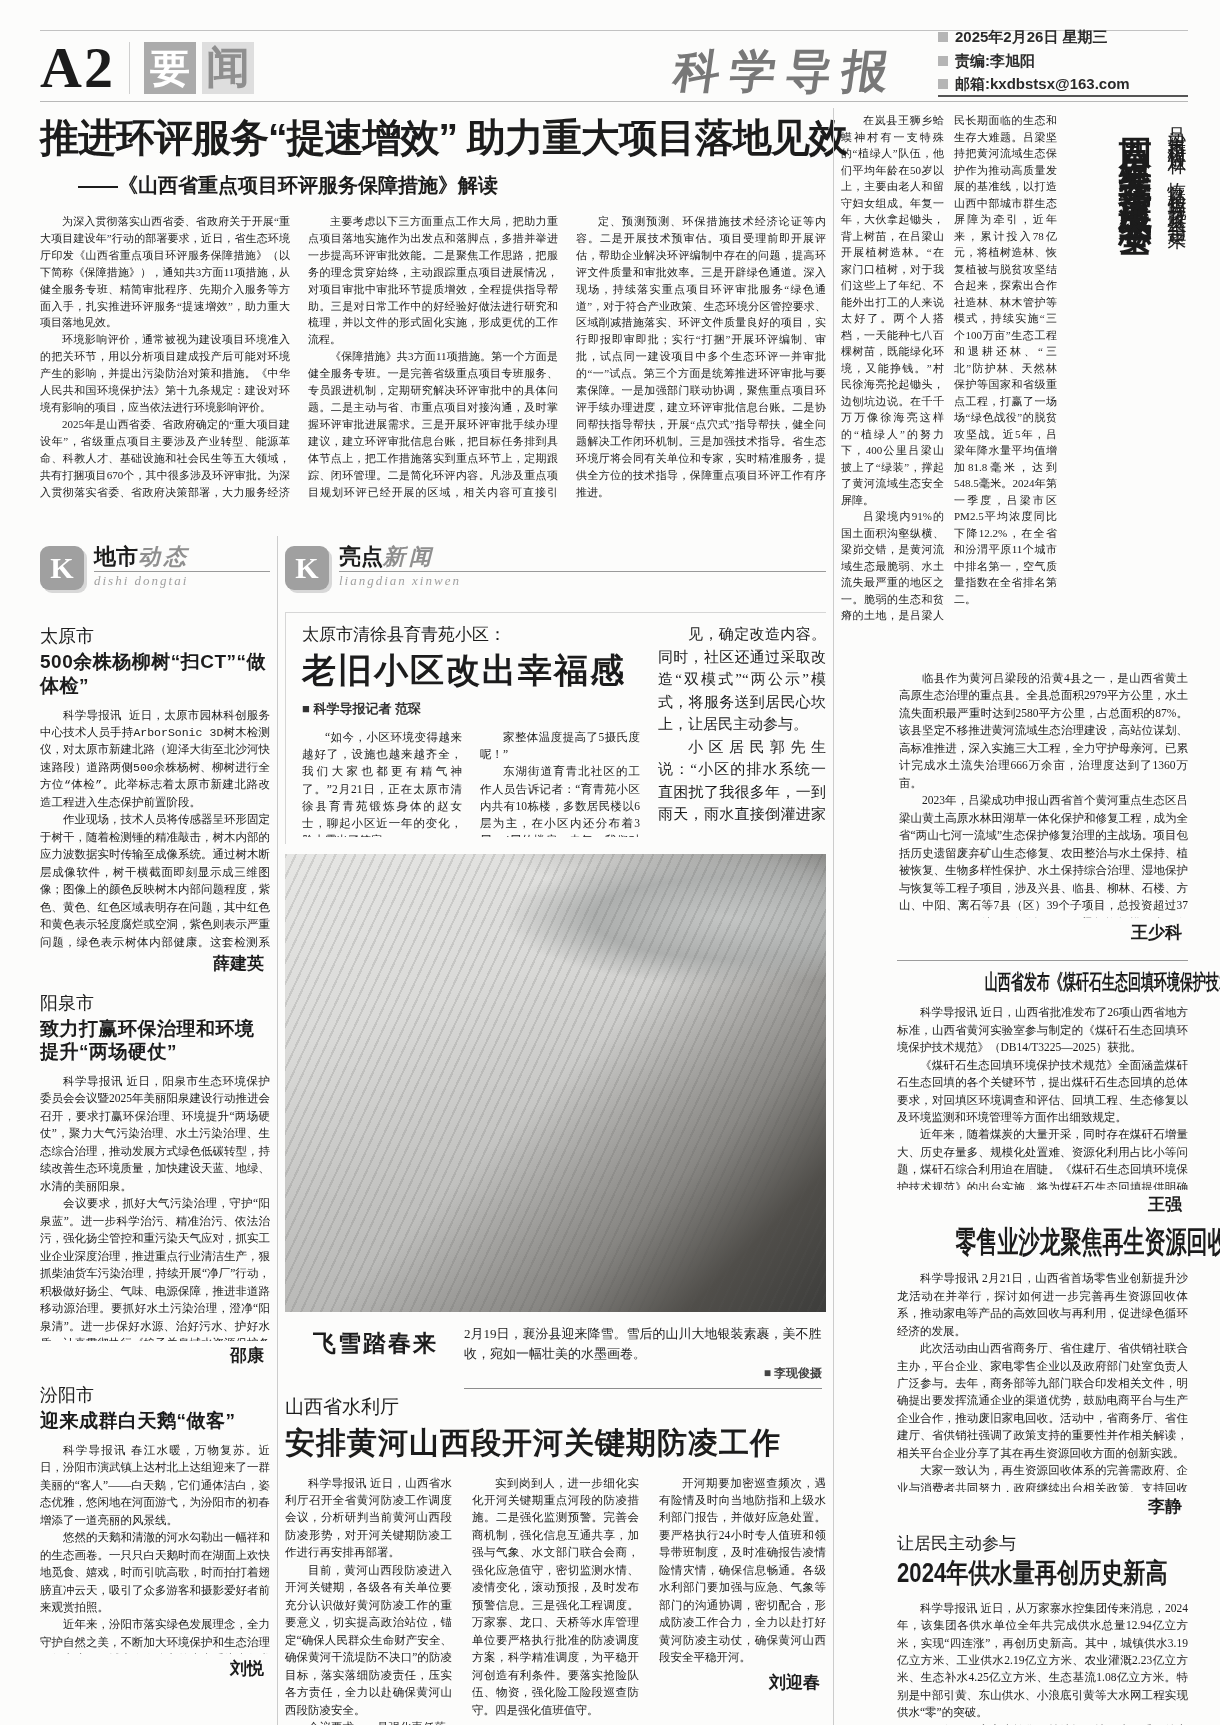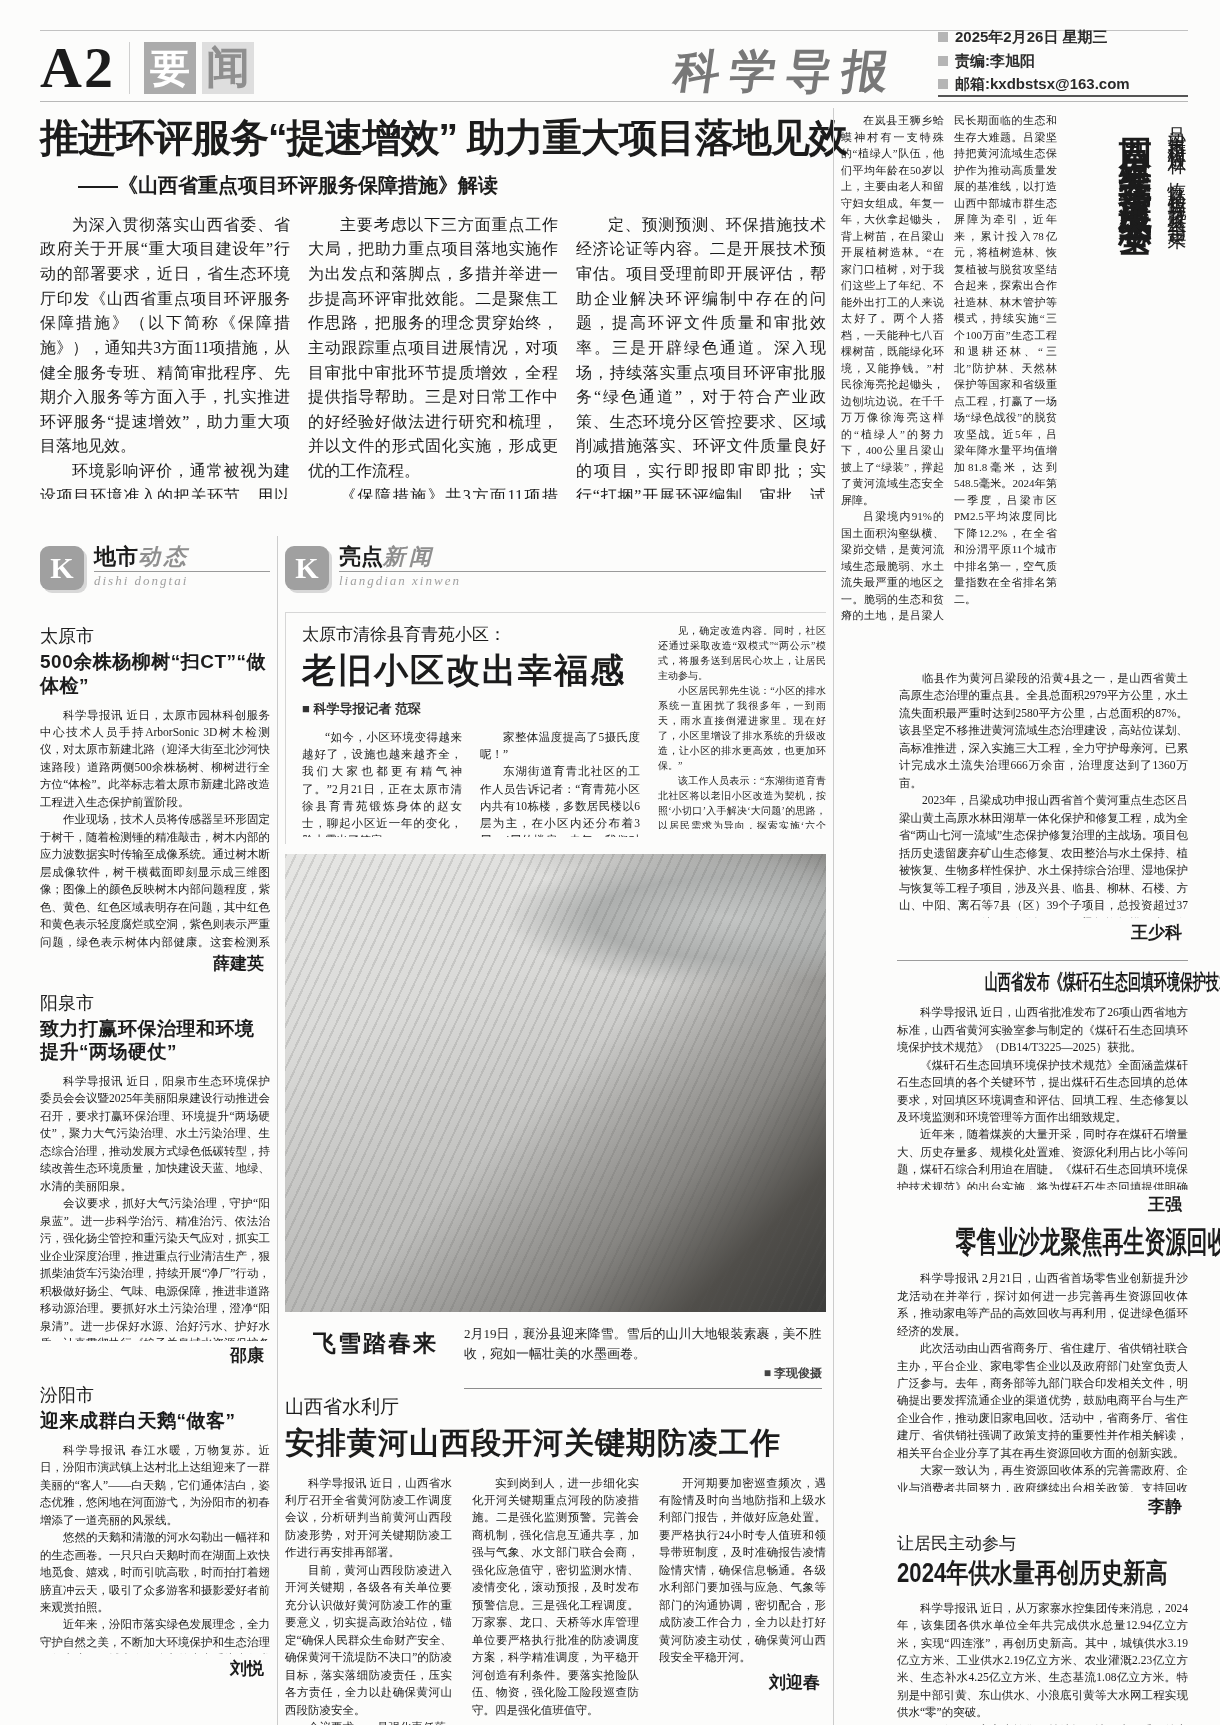--- a/index.html
+++ b/index.html
@@ -29,50 +29,50 @@
   .left-main{width:786px;flex:none;}
   .vr{width:1px;background:#ccc;margin:6px 7px 0;flex:none;}
   .right-rail{flex:1;min-width:0;}
   .para{margin:0;text-indent:2em;text-align:justify;}
   .byline{display:block;text-align:right;font-weight:700;font-size:17px;padding-right:6px;margin-top:3px;}
   
   .lead{padding-top:14px;height:428px;box-sizing:border-box;}
   .lead-h1{margin:0;font:900 39px/1.15 "Liberation Sans","DejaVu Sans",sans-serif;
            letter-spacing:-1px;white-space:nowrap;}
   .lead-sub{margin:12px 0 16px 38px;font:700 20px/1.2 "Liberation Sans",sans-serif;}
-  .lead-cols{display:flex;gap:18px;height:286px;overflow:hidden;font-size:16px;line-height:1.54;}
+  .lead-cols{display:flex;gap:18px;height:286px;overflow:hidden;font-size:11px;line-height:1.54;}
   .lead-col{flex:1;min-width:0;overflow:hidden;}
   
   .sec-head{display:flex;align-items:flex-start;gap:10px;height:62px;margin-top:16px;}
   .k-logo{flex:none;width:44px;height:44px;border-radius:9px;background:#a0a0a0;color:#fff;
           display:flex;align-items:center;justify-content:center;
           font:700 30px/1 "Liberation Serif",serif;box-shadow:3px 3px 0 #d8d8d8;}
   .sec-text{flex:1;min-width:0;}
   .sec-row{display:flex;align-items:baseline;border-bottom:1px solid #9a9a9a;padding-bottom:3px;}
   .sec-bold{font:700 22px/1 "Liberation Sans",sans-serif;}
   .sec-script{font:700 italic 22px/1 "Liberation Serif",serif;color:#8f8f8f;letter-spacing:4px;}
   .sec-pinyin{font:italic 13px/1.4 "Liberation Serif",serif;color:#a0a0a0;letter-spacing:2px;}
   
   .bottom{display:flex;}
   .sidebar{width:230px;flex:none;}
   .middle{flex:1;min-width:0;}
   .city{font-size:18px;margin:16px 0 2px;color:#222;}
   .side-h3{margin:2px 0 9px;font:700 19px/1.25 "Liberation Sans",sans-serif;letter-spacing:0.5px;}
   .side-body{font-size:11.5px;line-height:1.52;overflow:hidden;}
-  .h-taiyuan{height:242px;} .h-yangquan{height:268px;} .h-fenyang{height:212px;}
+  .h-taiyuan{height:242px;font-family:Liberation Mono, monospace;} .h-yangquan{height:268px;} .h-fenyang{height:212px;}
   
   .feature{display:flex;gap:18px;margin-top:4px;border-left:1px solid #d6d6d6;border-top:1px solid #d6d6d6;
            padding:10px 0 0 16px;height:232px;box-sizing:border-box;}
   .f-left{width:338px;flex:none;}
   .f-kicker{font-size:17px;margin:0 0 6px;}
   .f-head{margin:0 0 12px;font:700 34px/1.1 "Liberation Sans",sans-serif;letter-spacing:2px;}
   .f-byline{font:700 13px/1.2 "Liberation Sans",sans-serif;color:#333;margin:0 0 12px;}
   .f-cols{display:flex;gap:18px;height:108px;overflow:hidden;font-size:11.5px;line-height:1.5;}
   .f-col{flex:1;min-width:0;}
-  .f-col3{flex:1;min-width:0;font-size:10px;line-height:1.5;height:206px;overflow:hidden;font-family:Liberation Serif, serif;}
+  .f-col3{flex:1;min-width:0;font-size:15px;line-height:1.5;height:206px;overflow:hidden;font-family:Liberation Serif, serif;}
   
   .photo{height:458px;margin-top:10px;
     background-color:#c9c9c7;
     background-image:
       repeating-linear-gradient(115deg, rgba(85,85,83,.16) 0 2px, rgba(0,0,0,0) 2px 9px),
       radial-gradient(ellipse 300px 90px at 82% 14%, #c3c5c4 0%, #adafae 45%, rgba(0,0,0,0) 75%),
       linear-gradient(315deg, #3d3d3b 0%, #504e4a 14%, rgba(110,108,104,.65) 28%, rgba(0,0,0,0) 50%),
       linear-gradient(205deg, rgba(70,70,68,.5) 0%, rgba(0,0,0,0) 22%),
       linear-gradient(160deg, #e6e6e4 0%, #dadad8 30%, #c2c2c0 58%, #a5a5a3 100%);}
   .cap-row{display:flex;align-items:flex-start;gap:26px;padding:12px 4px 0 28px;height:58px;}

